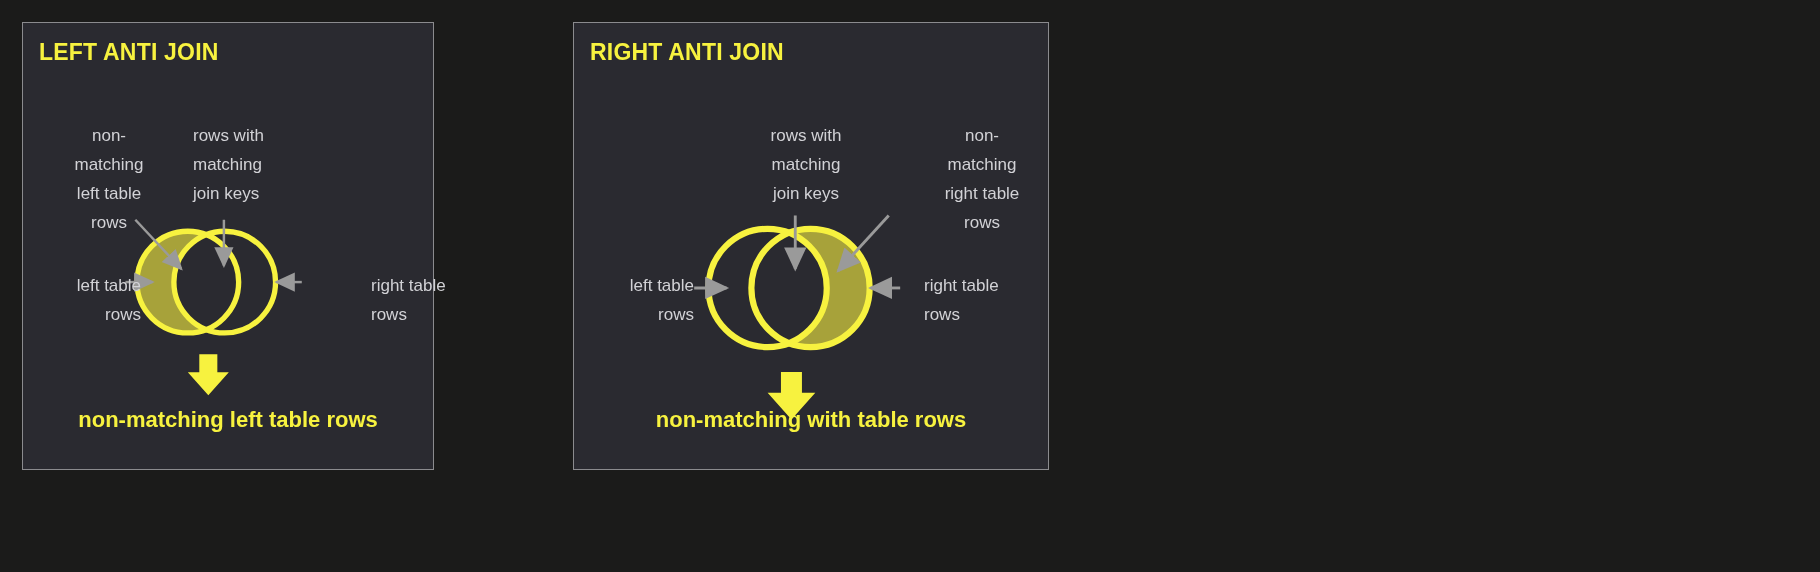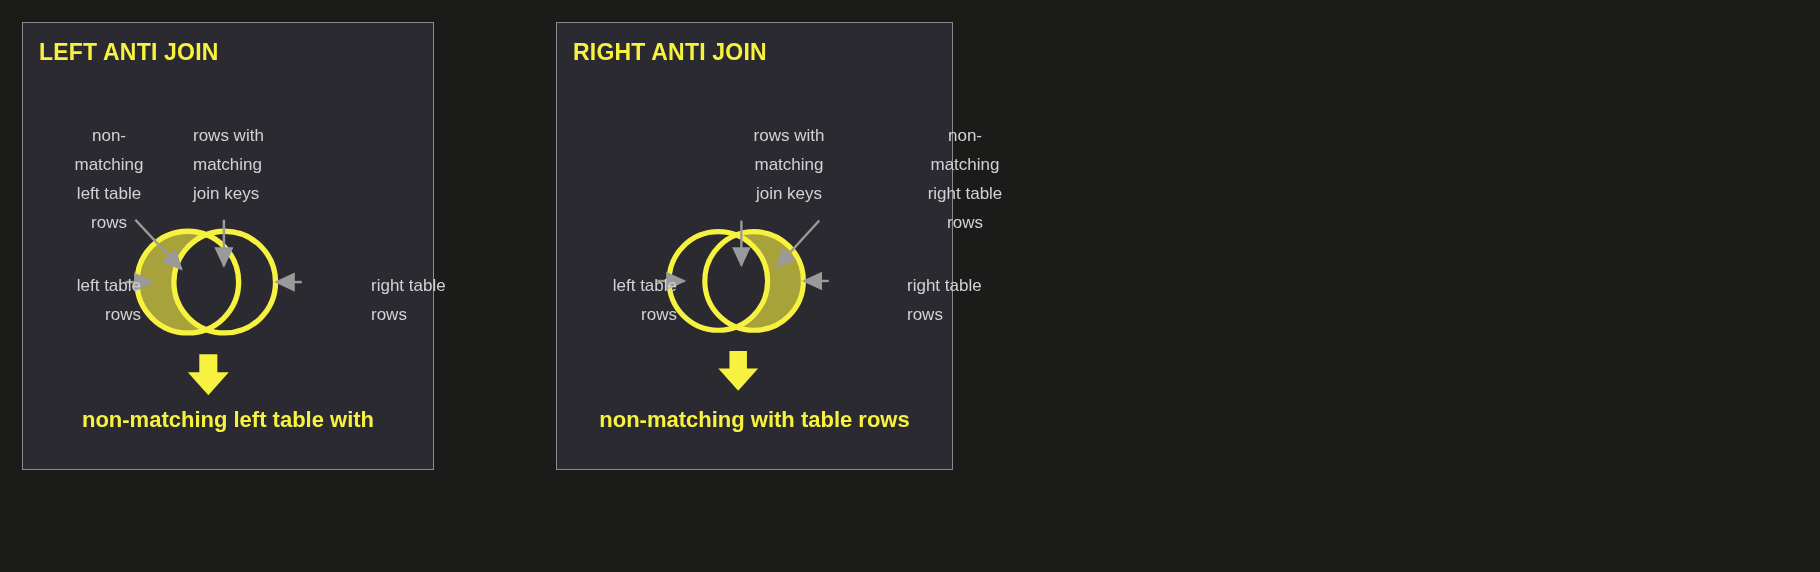--- a/index.html
+++ b/index.html
@@ -21,21 +21,21 @@
   }
   .panel {
     position: absolute;
     top: 22px;
     height: 448px;
     background: #2a2a30;
     border: 1.5px solid #8b8b8e;
     box-sizing: border-box;
   }
   #panel-left  { left: 22px;  width: 412px; }
-  #panel-right { left: 556px; width: 397px; }
+  #panel-right { left: 573px; width: 476px; }
 
   .panel-title {
     position: absolute;
     left: 16px;
     top: 16px;
     font-size: 23px;
     font-weight: bold;
     color: #f7f23f;
     letter-spacing: 0.2px;
     white-space: nowrap;
@@ -119,21 +119,21 @@
     <div class="lbl lft" style="left:170px; top:98px; width:160px;">rows with
 matching
 join keys</div>
 
     <div class="lbl rgt" style="left:-10px; top:248px; width:128px;">left table
 rows</div>
 
     <div class="lbl lft" style="left:348px; top:248px; width:150px;">right table
 rows</div>
 
-    <div class="caption" style="top:384px;">non-matching left table with</div>
+    <div class="caption" style="top:384px;">non-matching left table rows</div>
   </div>
 
   <div class="panel" id="panel-right">
 
     <div class="panel-title">RIGHT ANTI JOIN</div>
 
     <svg class="venn-svg" viewBox="0 0 497 448">
       <defs>
         <clipPath id="clip-outside-left">
           <path d="M0,0 H497 V448 H0 Z M203,268 m-62,0 a62,62 0 1,0 124,0 a62,62 0 1,0 -124,0 Z" clip-rule="evenodd"></path>

